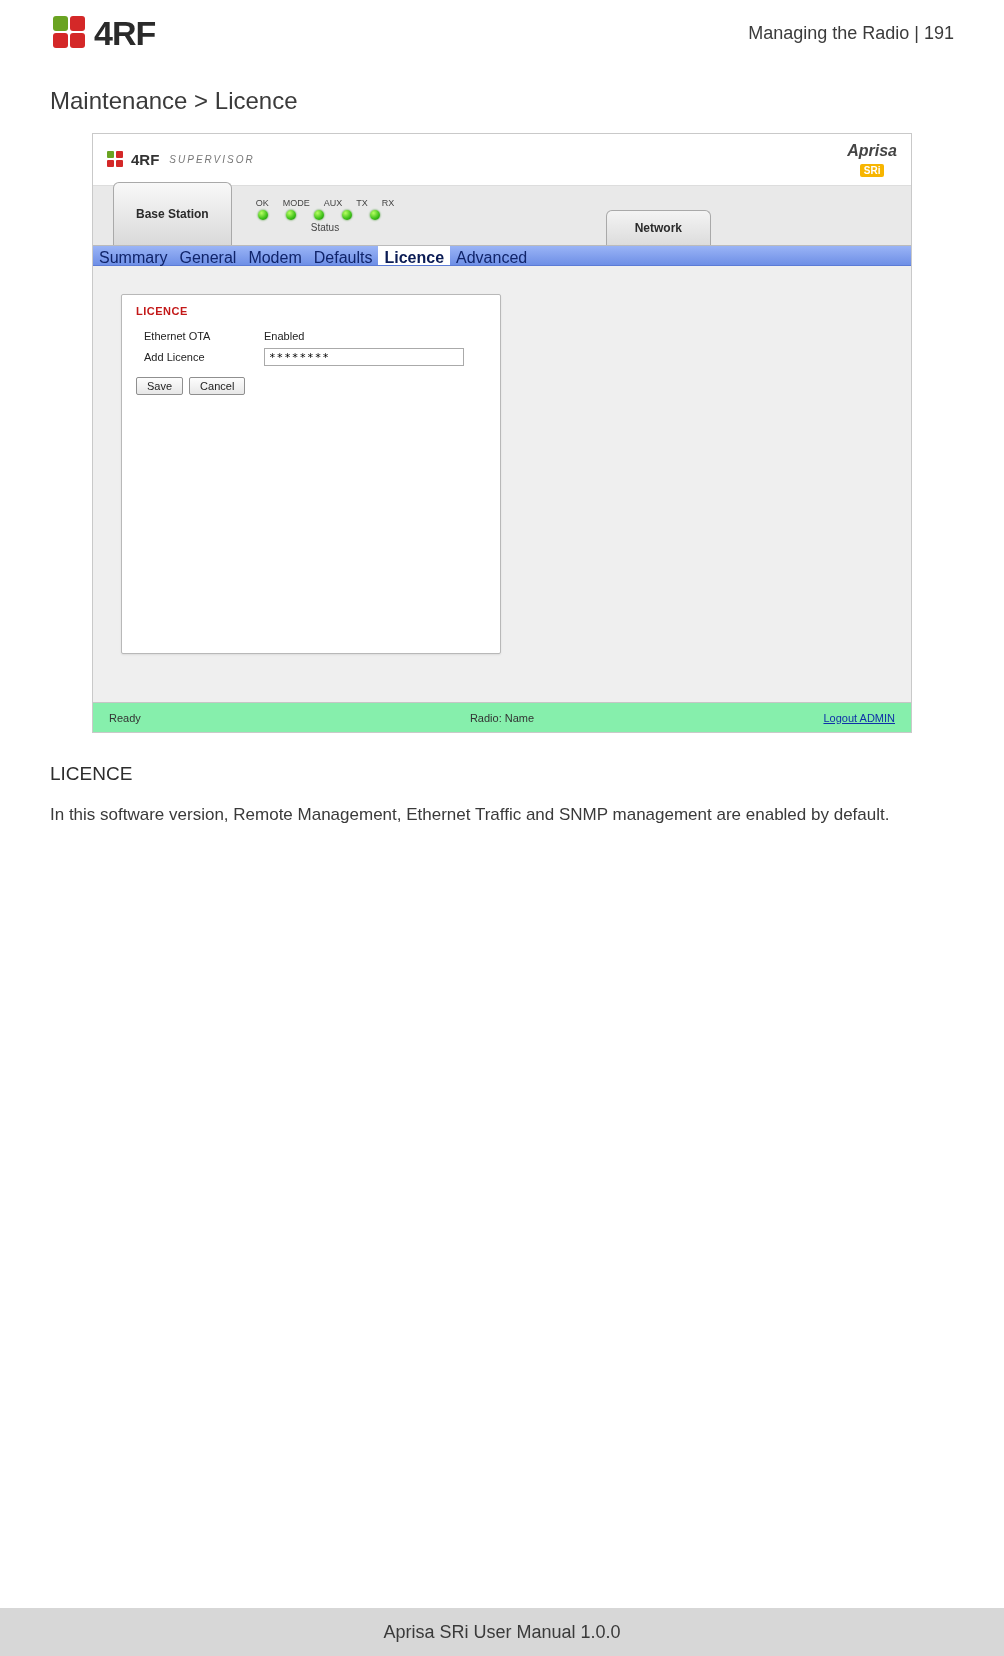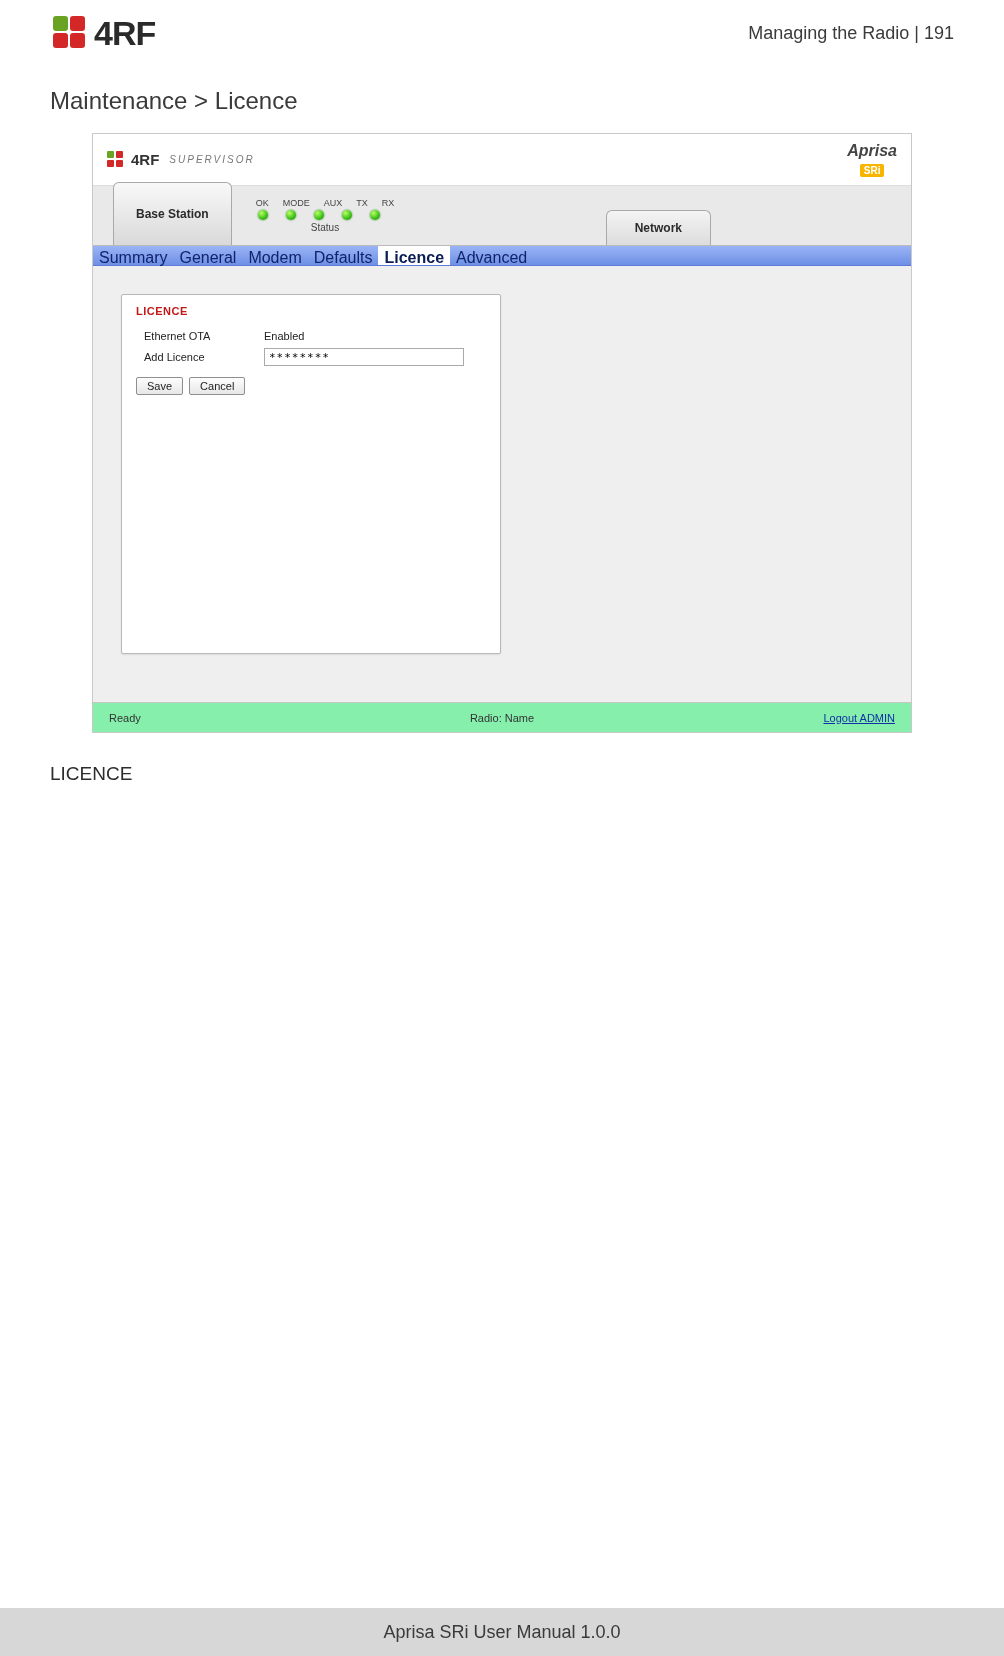--- a/index.html
+++ b/index.html
@@ -165,15 +165,16 @@
       </div>
       <div class="shot-foot" style="position:absolute;left:0;right:0;bottom:0;">
         <span>Ready</span>
         <span style="position:absolute;left:50%;transform:translateX(-50%);">Radio: Name</span>
         <a>Logout ADMIN</a>
       </div>
     </div>
   </div>
 
   <div class="section-h">LICENCE</div>
+  <p class="body-p">In this software version, Remote Management, Ethernet Traffic and SNMP management are enabled by default.</p>
 
   <div class="page-foot">Aprisa SRi User Manual 1.0.0</div>
 </div>
 
 </body></html>

